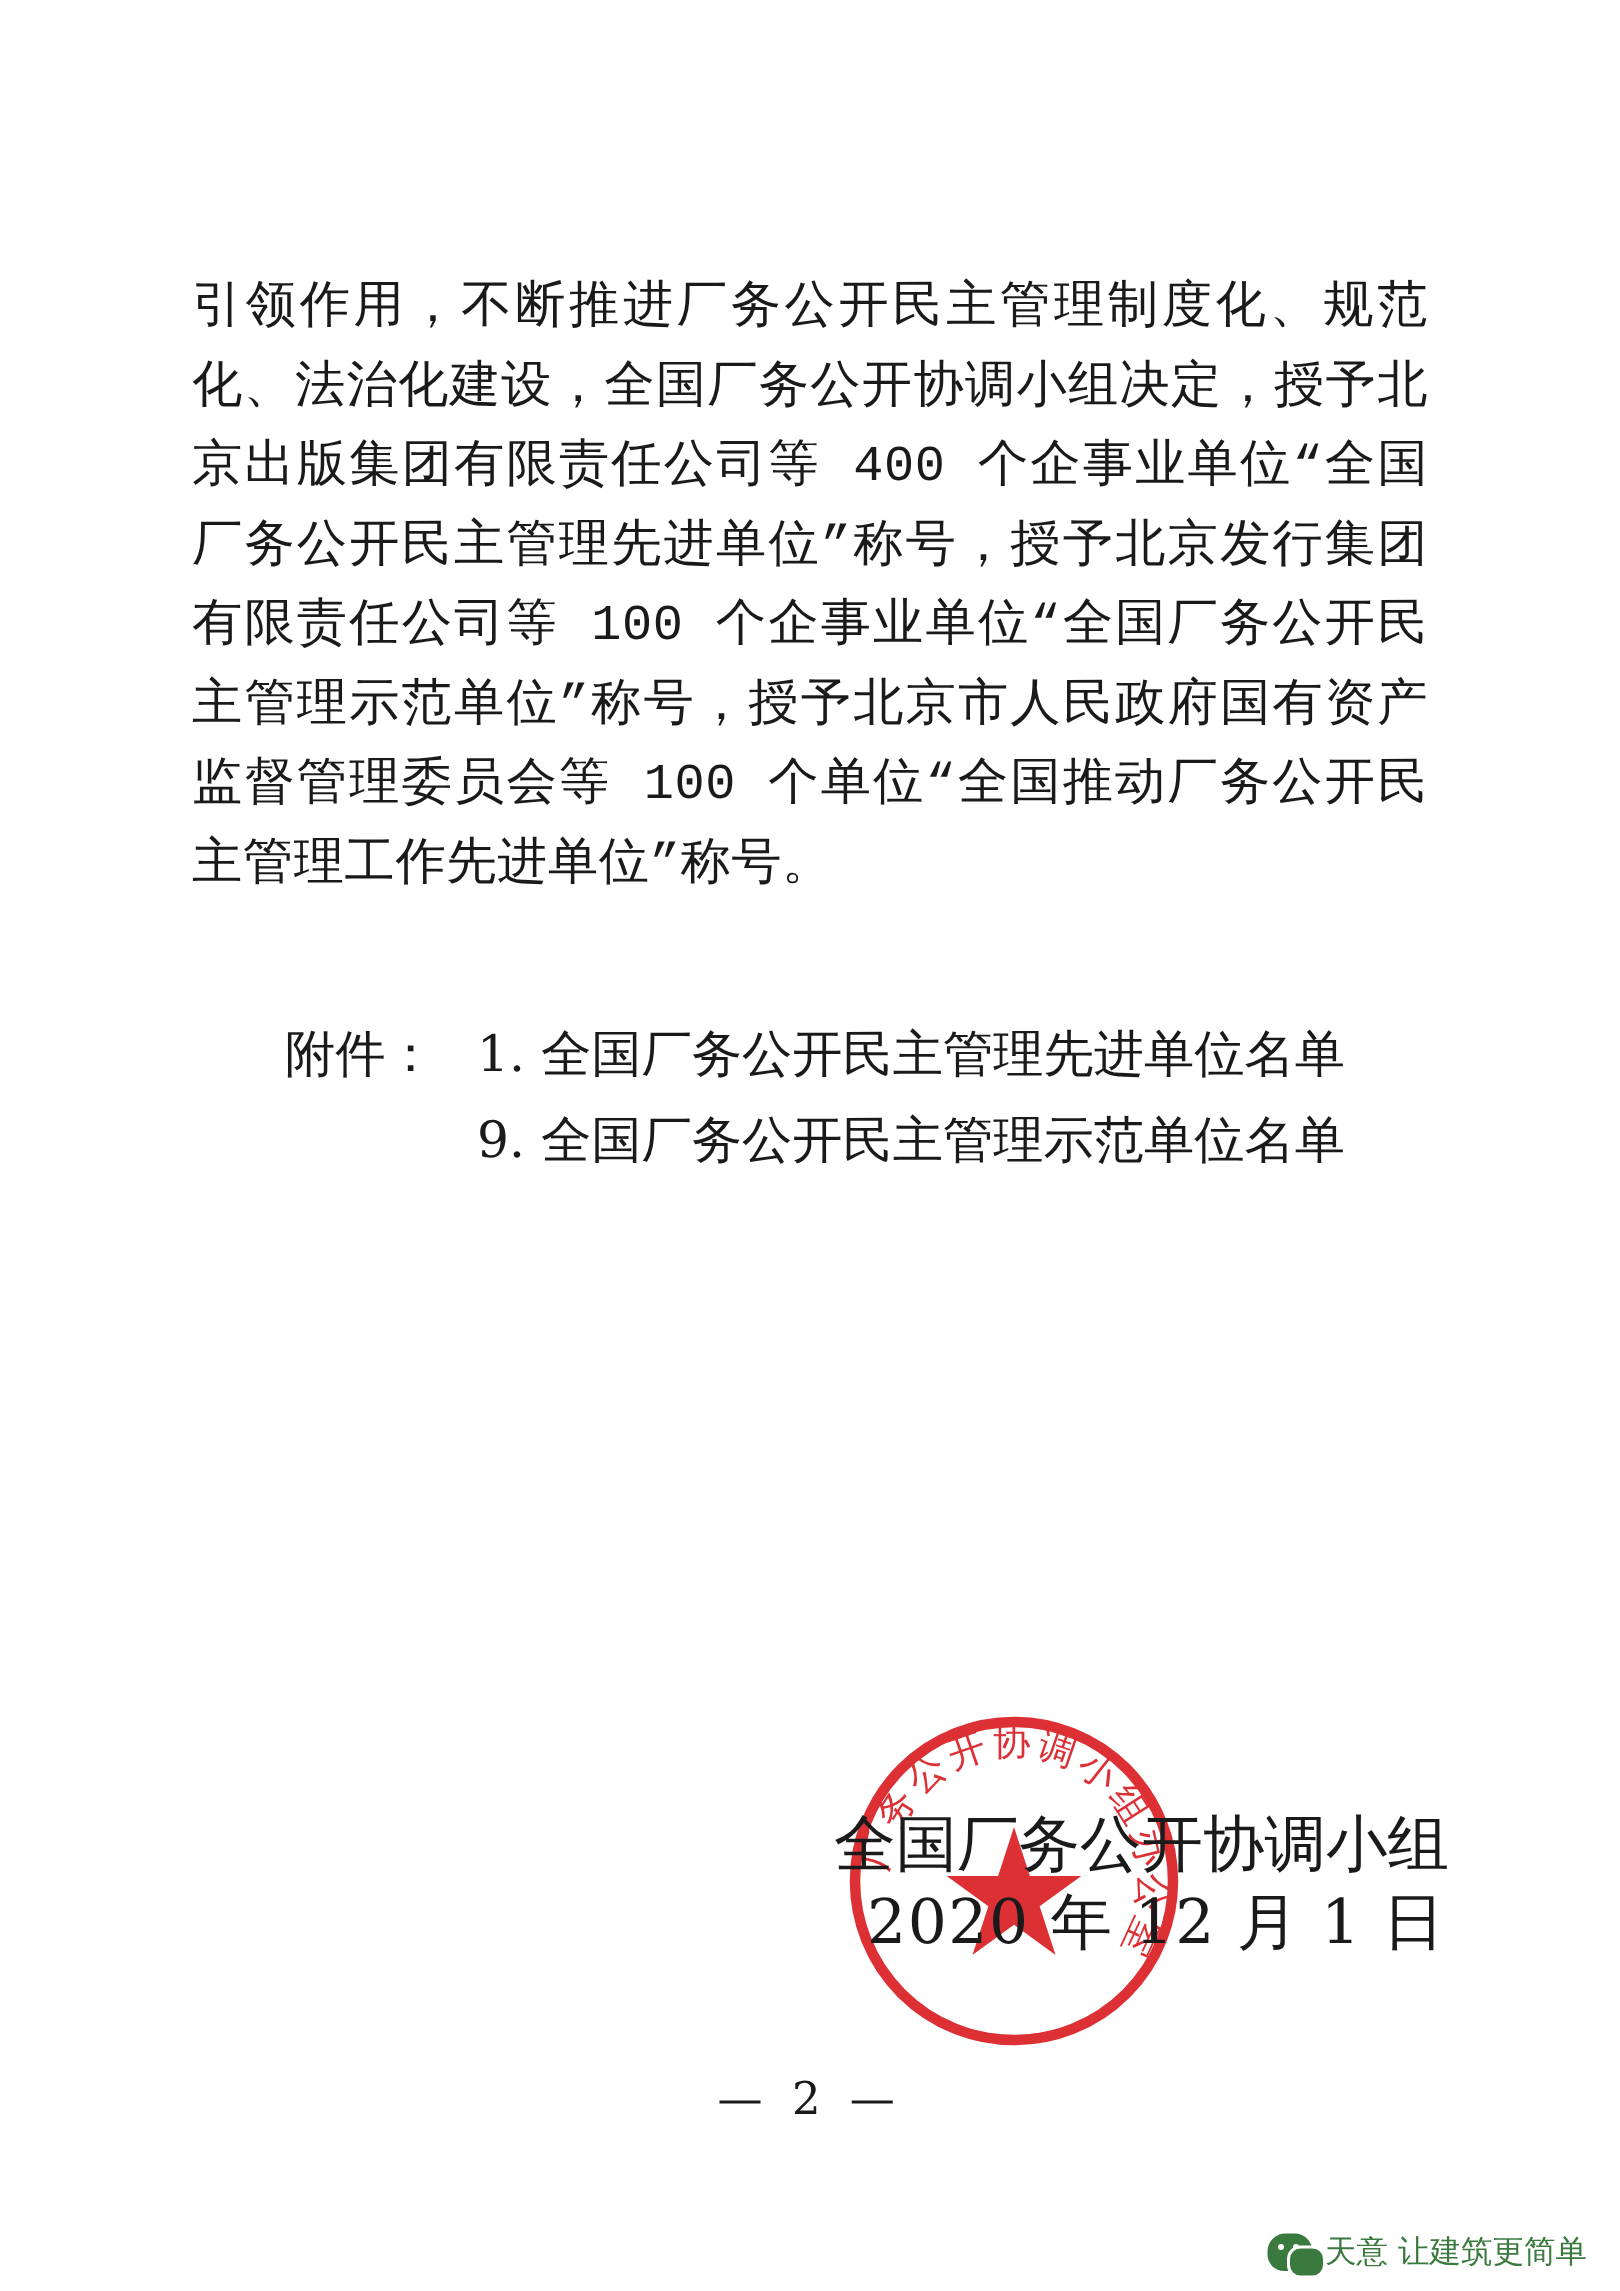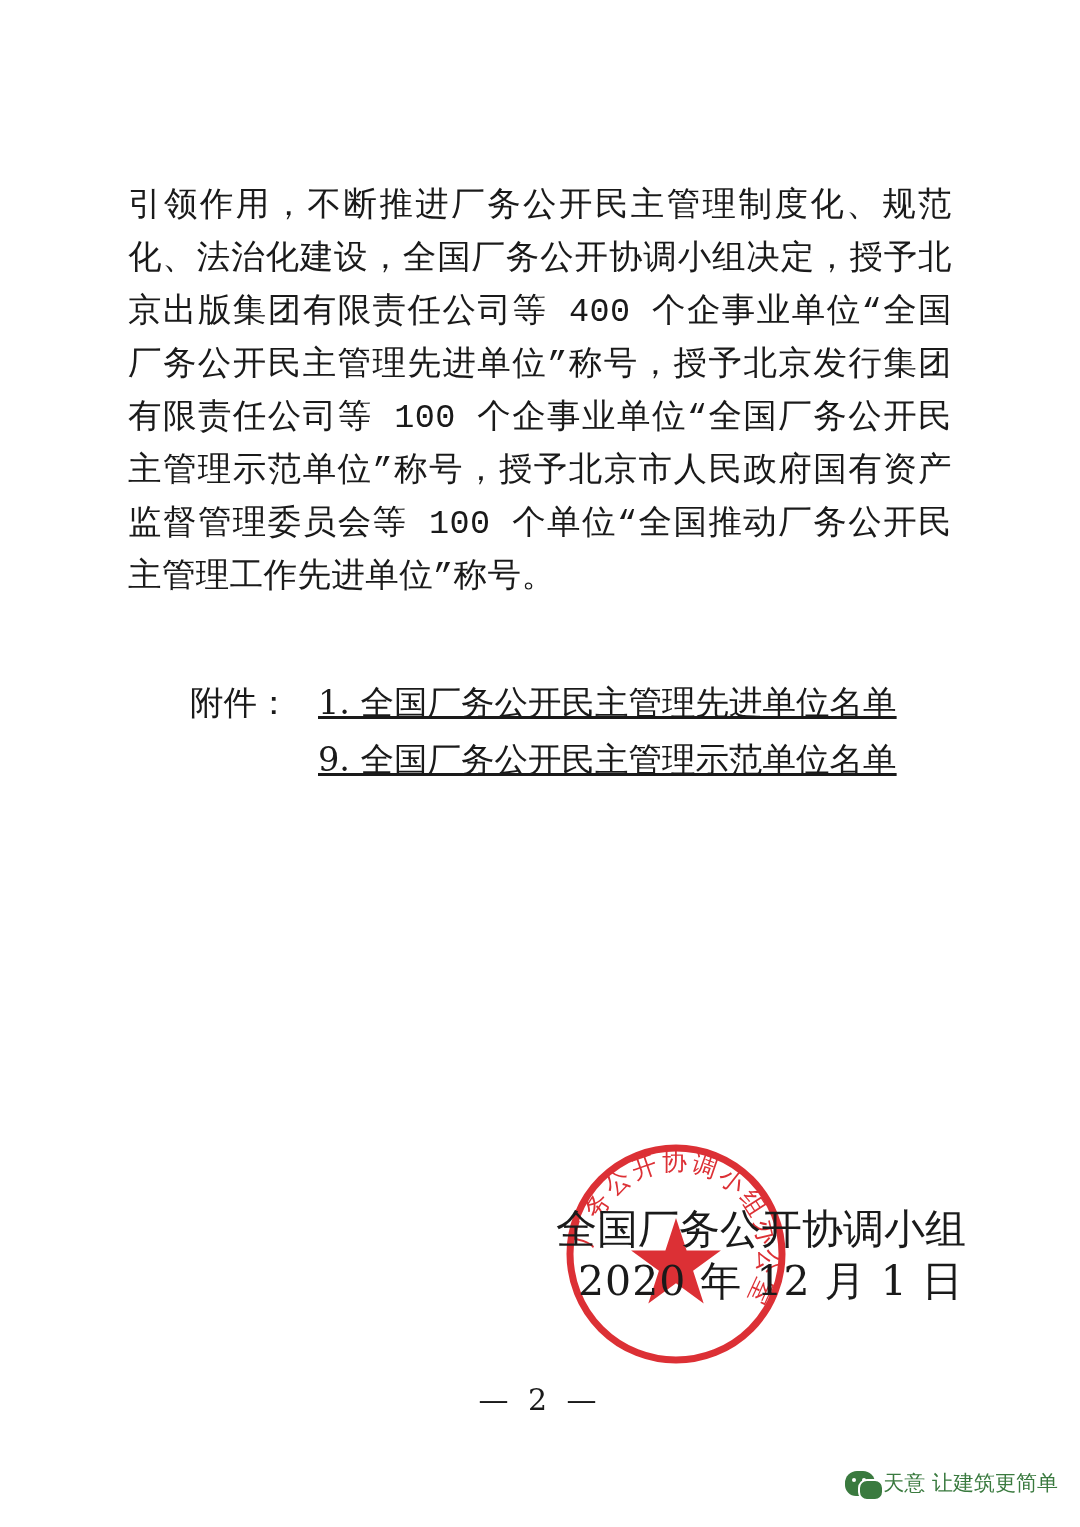--- a/index.html
+++ b/index.html
@@ -50,21 +50,20 @@
     align-items: flex-end;
   }
   .attach-label {
     width: 190px;
     flex: 0 0 190px;
     padding-left: 62px;
     box-sizing: border-box;
   }
   .attach-item {
     flex: 1;
-    text-decoration: underline;
   }
   .attach-row.cont .attach-label {
     visibility: hidden;
   }
   
   .sign-block {
     position: absolute;
     left: 556px;
     top: 1203px;
     width: 400px;
@@ -106,21 +105,21 @@
     margin-left: -620px;
   }
   .page-num-inner {
     display: inline-block;
     margin-left: 620px;
   }
   
   .brand {
     position: absolute;
     right: 22px;
-    bottom: 30px;
+    bottom: 12px;
     display: flex;
     align-items: center;
     gap: 8px;
     color: #3a7a3f;
     font-size: 21px;
     font-family: "DejaVu Sans", sans-serif;
     white-space: nowrap;
   }
   .brand .wechat {
     width: 30px;

